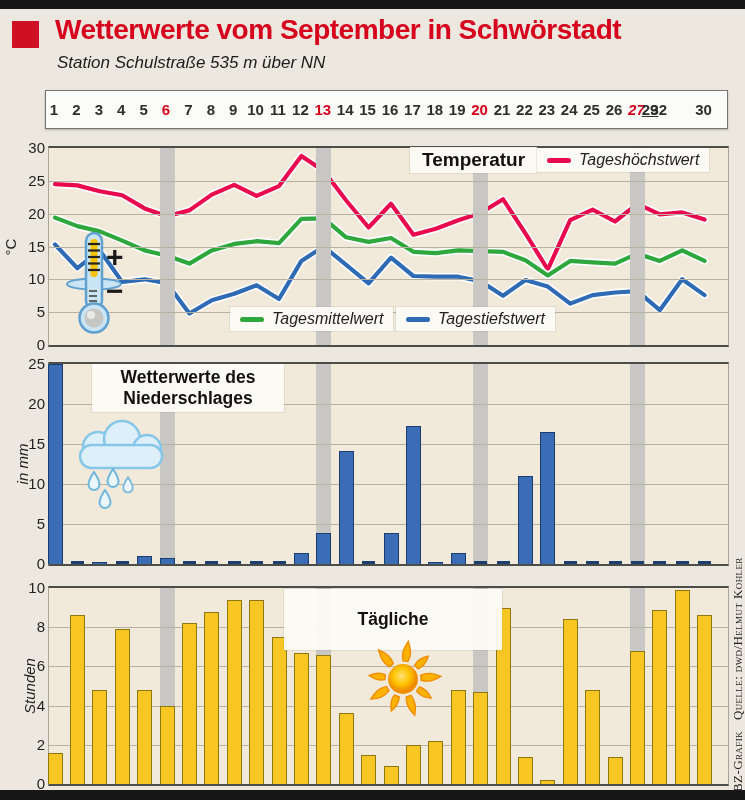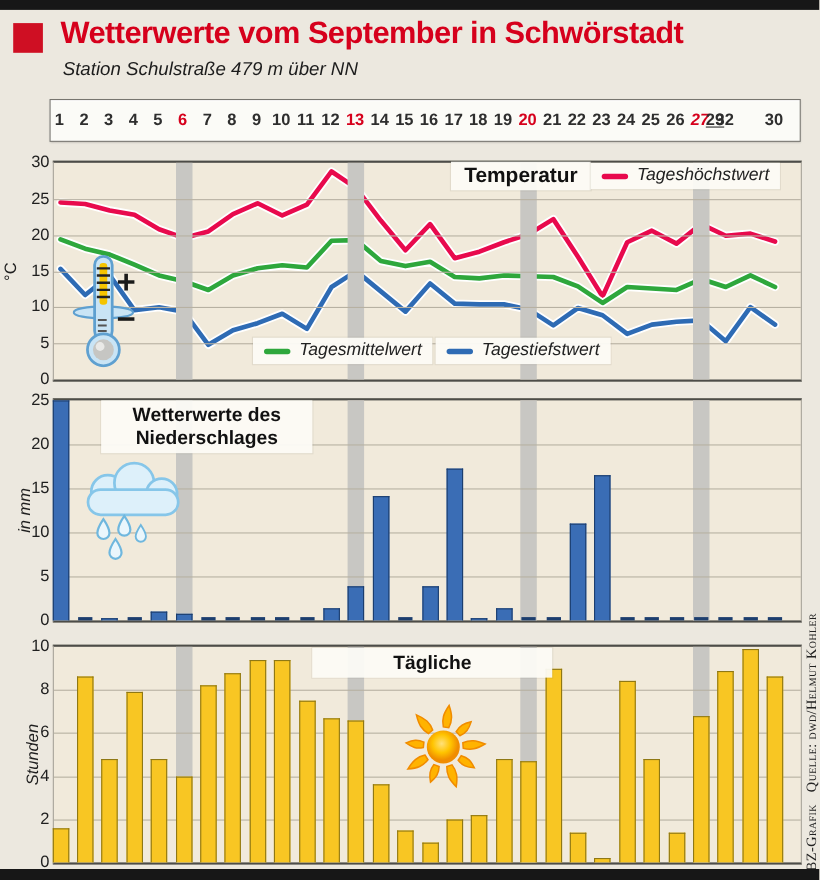--- a/index.html
+++ b/index.html
@@ -41,38 +41,38 @@
 
   .white-box{position:absolute;background:rgba(252,251,246,.95);box-shadow:0 0 0 1px rgba(120,115,100,.12);}
   .chart-title{font-weight:bold;color:#111;}
   #temp-title-box{left:410px;top:147px;padding:2px 12px;font-size:19px;}
   .legend-item{display:flex;align-items:center;gap:8px;padding:3px 10px;font-size:16px;font-style:italic;color:#222;}
   #legend-max{left:537px;top:148px;}
   #legend-mean{left:230px;top:307px;}
   #legend-min{left:396px;top:307px;}
   .legend-dash{display:inline-block;width:24px;height:5px;border-radius:3px;}
   #precip-title-box{left:92px;top:364px;width:192px;text-align:center;font-size:17.5px;line-height:1.2;padding:3px 0;}
-  #sun-title-box{left:284px;top:589px;width:218px;text-align:center;font-size:17.5px;line-height:1.2;padding:3px 0;}
+  #sun-title-box{left:284px;top:589px;width:218px;text-align:center;font-size:17.5px;line-height:1.2;padding:20px 0;}
 
   .sign-label{position:absolute;font-weight:bold;color:#1a1a1a;font-size:30px;line-height:20px;}
   #plus-label{left:106px;top:247px;}
   #minus-label{left:106px;top:281px;}
 
   #credit{left:730px;top:792px;transform:rotate(-90deg);transform-origin:0 0;width:380px;
     font-family:"Liberation Serif", serif;font-variant:small-caps;font-size:13px;color:#222;
     letter-spacing:.4px;white-space:pre;}
 </style>
 </head>
 <body>
 
 <div class="abs" id="top-bar"></div>
 
 <div class="abs" id="title-square"></div>
 <div class="abs" id="page-title">Wetterwerte vom September in Schwörstadt</div>
-<div class="abs" id="page-subtitle">Station Schulstraße 479 m über NN</div>
+<div class="abs" id="page-subtitle">Station Schulstraße 535 m über NN</div>
 
 <div class="abs" id="day-ruler">
     <div class="day-num" style="left: -3px;">1</div>
     <div class="day-num" style="left: 19.4px;">2</div>
     <div class="day-num" style="left: 41.8px;">3</div>
     <div class="day-num" style="left: 64.2px;">4</div>
     <div class="day-num" style="left: 86.6px;">5</div>
     <div class="day-num sunday" style="left: 109px;">6</div>
     <div class="day-num" style="left: 131.4px;">7</div>
     <div class="day-num" style="left: 153.8px;">8</div>

